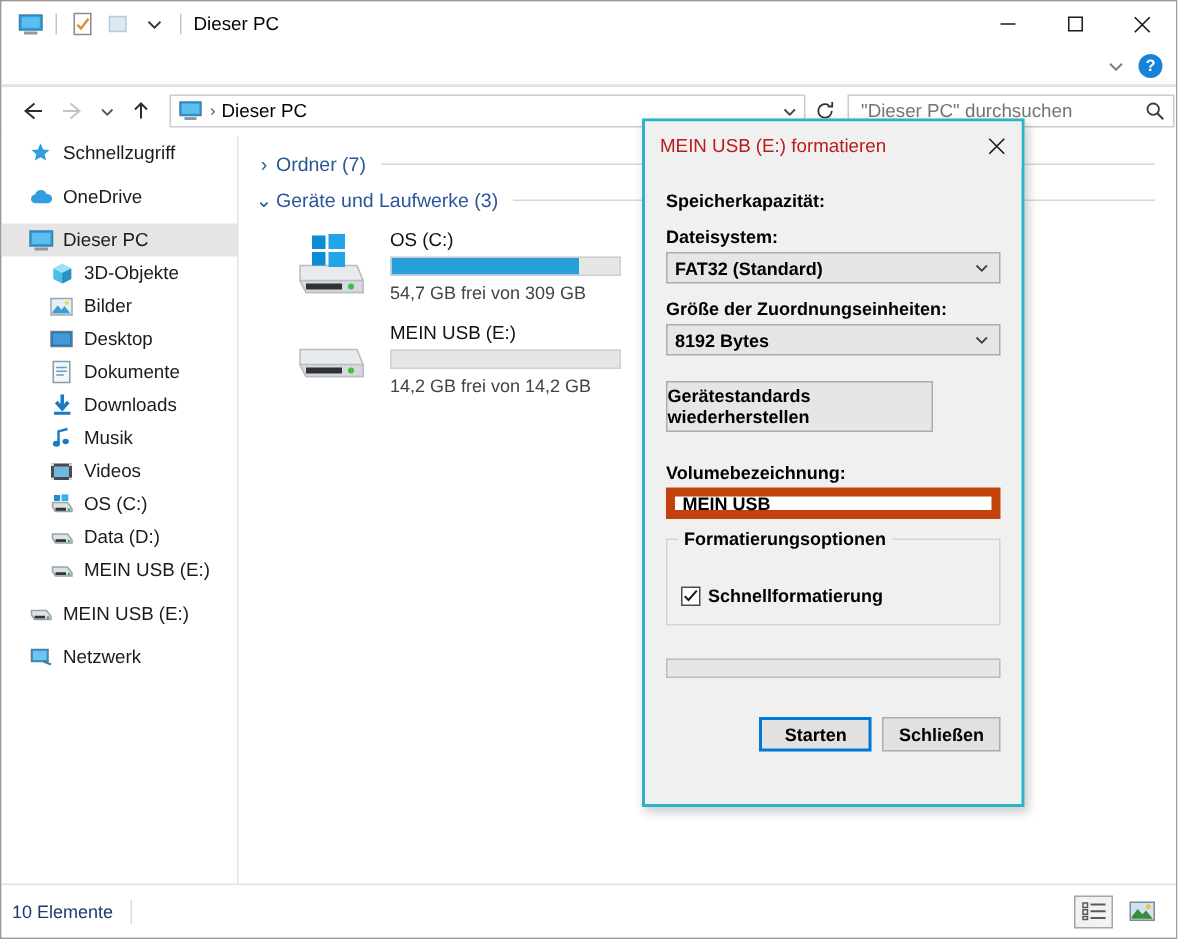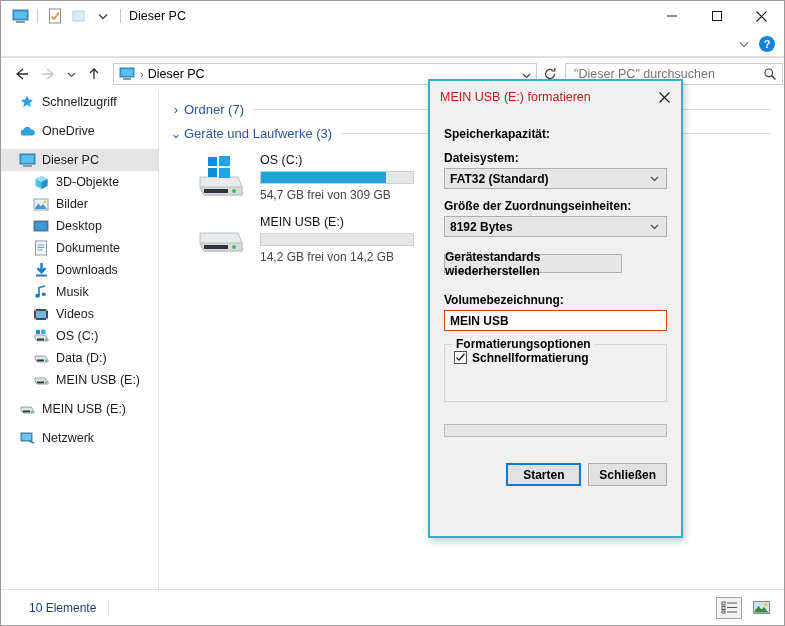--- a/index.html
+++ b/index.html
@@ -125,21 +125,21 @@
   }
   .meter-fill { height: 100%; background: #26a0da; }
   .tile-sub { font-size: 12px; color: #444; margin-top: 4px; }
 
   
   .statusbar {
     position: absolute; left: 0; bottom: 0; width: 783px; height: 36px;
     border-top: 1px solid #e2e2e2; background: #ffffff;
     display: flex; align-items: center;
   }
-  .status-txt { font-size: 12px; color: #1b3d6d; margin-left: 28px; }
+  .status-txt { font-size: 12px; color: #1b3d6d; margin-left: 7px; }
   .status-sep { width: 1px; height: 16px; background: #dcdcdc; margin-left: 12px; }
   .view-toggles { position: absolute; right: 10px; display: flex; align-items: center; gap: 6px; }
   .vt { width: 26px; height: 22px; display: flex; align-items: center; justify-content: center; }
   .vt.active { border: 1px solid #a6a6a6; background: #f2f2f2; }
 
   
   .dialog {
     position: absolute; left: 427px; top: 78px; width: 255px; height: 459px;
     background: #f0f0f0; border: 2px solid #2bb3c6;
     box-shadow: 2px 3px 7px rgba(0,0,0,0.22);
@@ -155,38 +155,38 @@
   }
   .dlg-body { padding: 4px 14px 0 14px; font-weight: bold; }
   .fld-label { font-size: 12px; color: #000; margin-top: 10px; margin-bottom: 3px; }
   .combo {
     height: 21px; background: #e6e6e6; border: 1px solid #adadad;
     display: flex; align-items: center; position: relative;
     font-size: 12px; color: #000; padding-left: 5px;
   }
   .combo-arrow { position: absolute; right: 6px; top: 4px; }
   .btn-restore {
-    margin-top: 17px; height: 19px; width: 178px;
+    margin-top: 17px; height: 34px; width: 178px;
     background: #e6e6e6; border: 1px solid #adadad;
     font-size: 12px; color: #000;
     display: flex; align-items: center; justify-content: center;
   }
   .textinput {
-    height: 21px; background: #ffffff; border: 1px solid #c2410c;
+    height: 21px; background: #ffffff; border: 6px solid #c2410c;
     display: flex; align-items: center; font-size: 12px; color: #000; padding-left: 5px;
   }
   .fieldset {
     margin-top: 13px; border: 1px solid #d4d4d4; padding: 0 9px 9px 9px;
     height: 58px; position: relative;
   }
   .legend {
     position: absolute; top: -8px; left: 7px; background: #f0f0f0;
     padding: 0 4px; font-size: 12px; color: #000;
   }
-  .checkrow { display: flex; align-items: flex-start; margin-top: 6px; }
+  .checkrow { display: flex; align-items: flex-end; margin-top: 30px; }
   .checkbox {
     width: 13px; height: 13px; border: 1px solid #4c4c4c; background: #fff;
     display: flex; align-items: center; justify-content: center; flex: 0 0 13px;
   }
   .check-label { font-size: 12px; color: #000; margin-left: 5px; }
   .progress {
     margin-top: 22px; height: 13px; background: #e6e6e6; border: 1px solid #bcbcbc;
   }
   .dlg-buttons { display: flex; justify-content: flex-end; gap: 7px; margin-top: 26px; }
   .dbtn {

